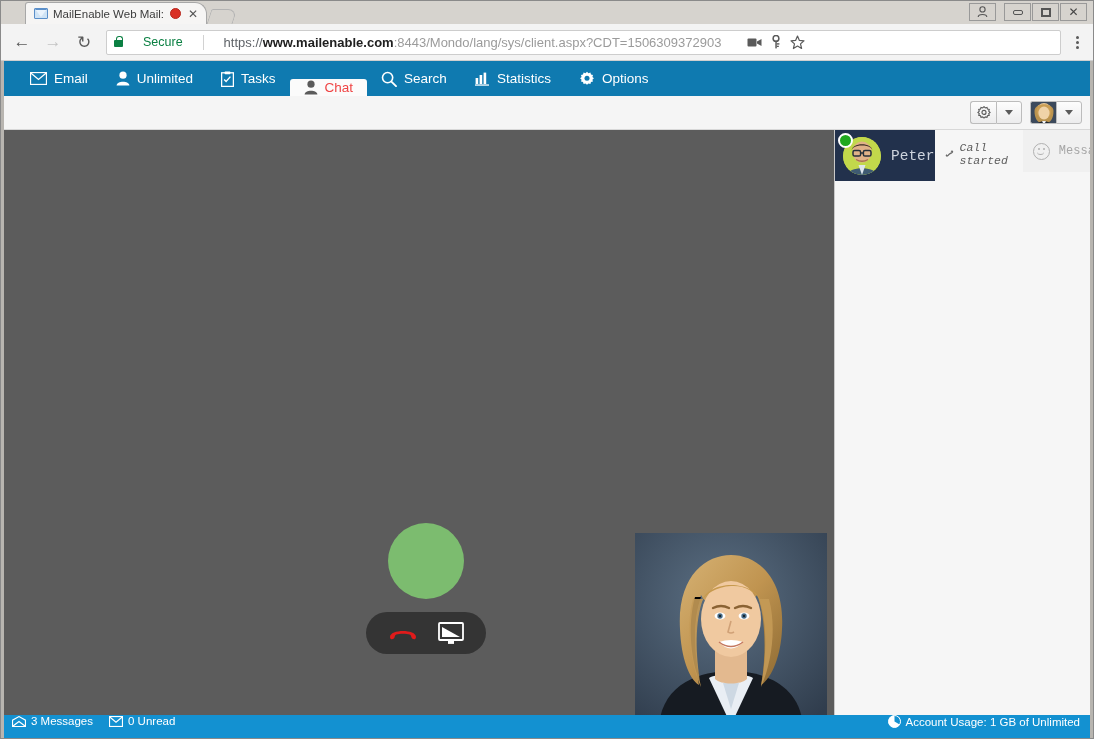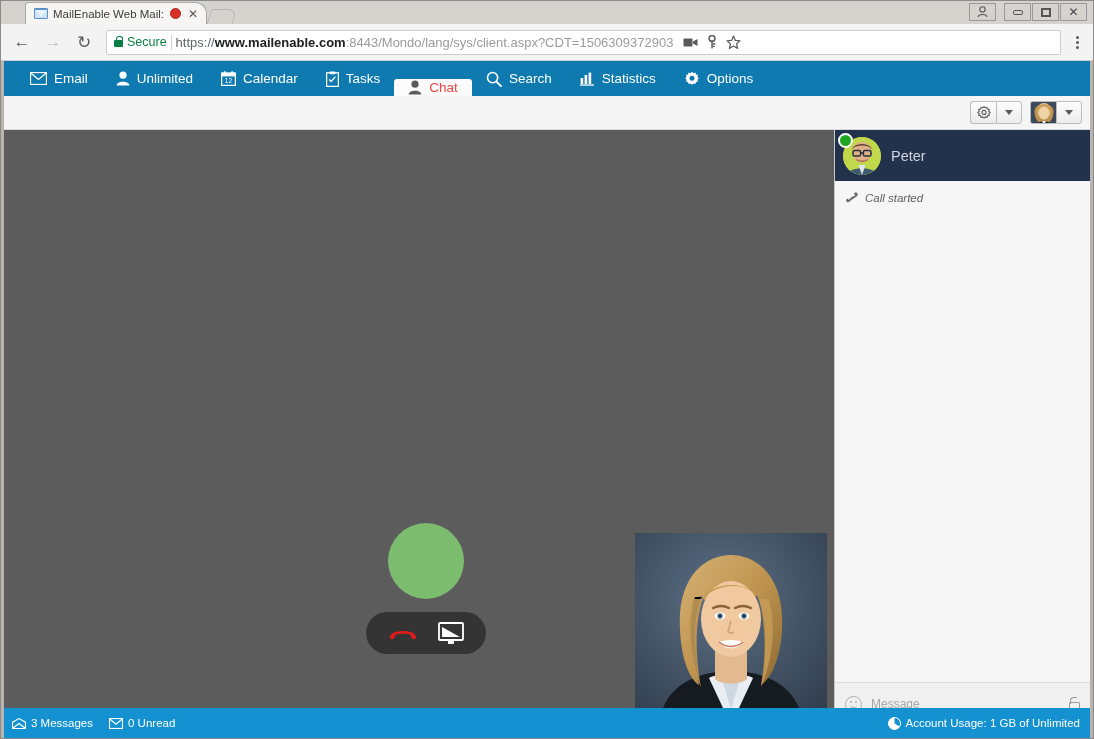--- a/index.html
+++ b/index.html
@@ -124,21 +124,21 @@
   .omnibox {
     flex: 1;
     height: 25px;
     background: #fff;
     border: 1px solid #cdcdcd;
     border-radius: 2px;
     display: flex;
     align-items: center;
     padding: 0 7px;
     margin: 0 4px;
-    gap: 4px;
+    gap: 20px;
   }
   .lock {
     width: 9px; height: 7px;
     background: #0b8043;
     border-radius: 1px;
     position: relative; flex: none;
     margin-top: 2px;
   }
   .lock:before {
     content: "";
@@ -276,21 +276,22 @@
   }
   .hangup { width: 32px; height: 20px; display: flex; align-items: center; justify-content: center; }
   .fsbtn  { width: 28px; height: 24px; display: flex; align-items: center; justify-content: center; }
 
   
   .chat {
     width: 256px;
     background: #f6f6f6;
     border-left: 1px solid #c9c9c9;
     display: flex;
-    flex-direction: column;
+    flex-direction: row;
+    font-family: Liberation Mono, monospace;
   }
   .chat-header {
     height: 51px;
     background: #22314c;
     display: flex;
     align-items: center;
     padding-left: 8px;
     gap: 10px;
     position: relative;
   }
@@ -370,24 +371,24 @@
     width: 6px; height: 6px;
     border: 1.5px solid #9a9a9a;
     border-bottom: none; border-right: none;
     border-radius: 4px 0 0 0;
   }
 
   
   .statusbar {
     position: absolute;
     left: 0; right: 0; bottom: 0;
-    height: 30px;
+    height: 23px;
     background: #1391d1;
     display: flex;
-    align-items: center;
+    align-items: flex-start;
     padding: 0 8px;
     color: #fff;
     font-size: 11.5px;
     border-left: 3px solid #b8b5b0;
     border-right: 3px solid #b8b5b0;
   }
   .sb-item { display: flex; align-items: center; gap: 5px; margin-right: 16px; }
   .sb-right { margin-left: auto; margin-right: 2px; display: flex; align-items: center; gap: 5px; padding-left: 12px; }
 </style>
 </head>
@@ -476,30 +477,20 @@
       </div>
 
       <div class="navitem">
         <svg width="14" height="15" viewBox="0 0 14 15">
             <circle cx="7" cy="4.2" r="3.6" fill="#fff"></circle>
             <path d="M0.6 14.6 C0.6 9.3 13.4 9.3 13.4 14.6 Z" fill="#fff"></path>
           </svg>
         <span>Unlimited</span>
       </div>
 
-      <div class="navitem">
-        <svg width="15" height="15" viewBox="0 0 15 15">
-            <rect x="0.6" y="2" width="13.8" height="12.4" fill="none" stroke="#fff" stroke-width="1.3"></rect>
-            <rect x="0.6" y="2" width="13.8" height="3.4" fill="#fff"></rect>
-            <rect x="2.8" y="0.3" width="2" height="3.2" rx="0.8" fill="#fff"></rect>
-            <rect x="10.2" y="0.3" width="2" height="3.2" rx="0.8" fill="#fff"></rect>
-            <text x="7.5" y="12.3" font-size="6.6" fill="#fff" text-anchor="middle" font-family="Liberation Sans, sans-serif">12</text>
-          </svg>
-        <span>Calendar</span>
-      </div>
 
       <div class="navitem">
         <svg width="13" height="16" viewBox="0 0 13 16">
             <rect x="0.6" y="1.8" width="11.8" height="13.6" fill="none" stroke="#fff" stroke-width="1.3"></rect>
             <rect x="3.6" y="0.4" width="5.8" height="2.8" rx="0.6" fill="#fff"></rect>
             <path d="M3.2 8.4 L5.1 10.4 L9.4 5.6" fill="none" stroke="#fff" stroke-width="1.4"></path>
           </svg>
         <span>Tasks</span>
       </div>
 

